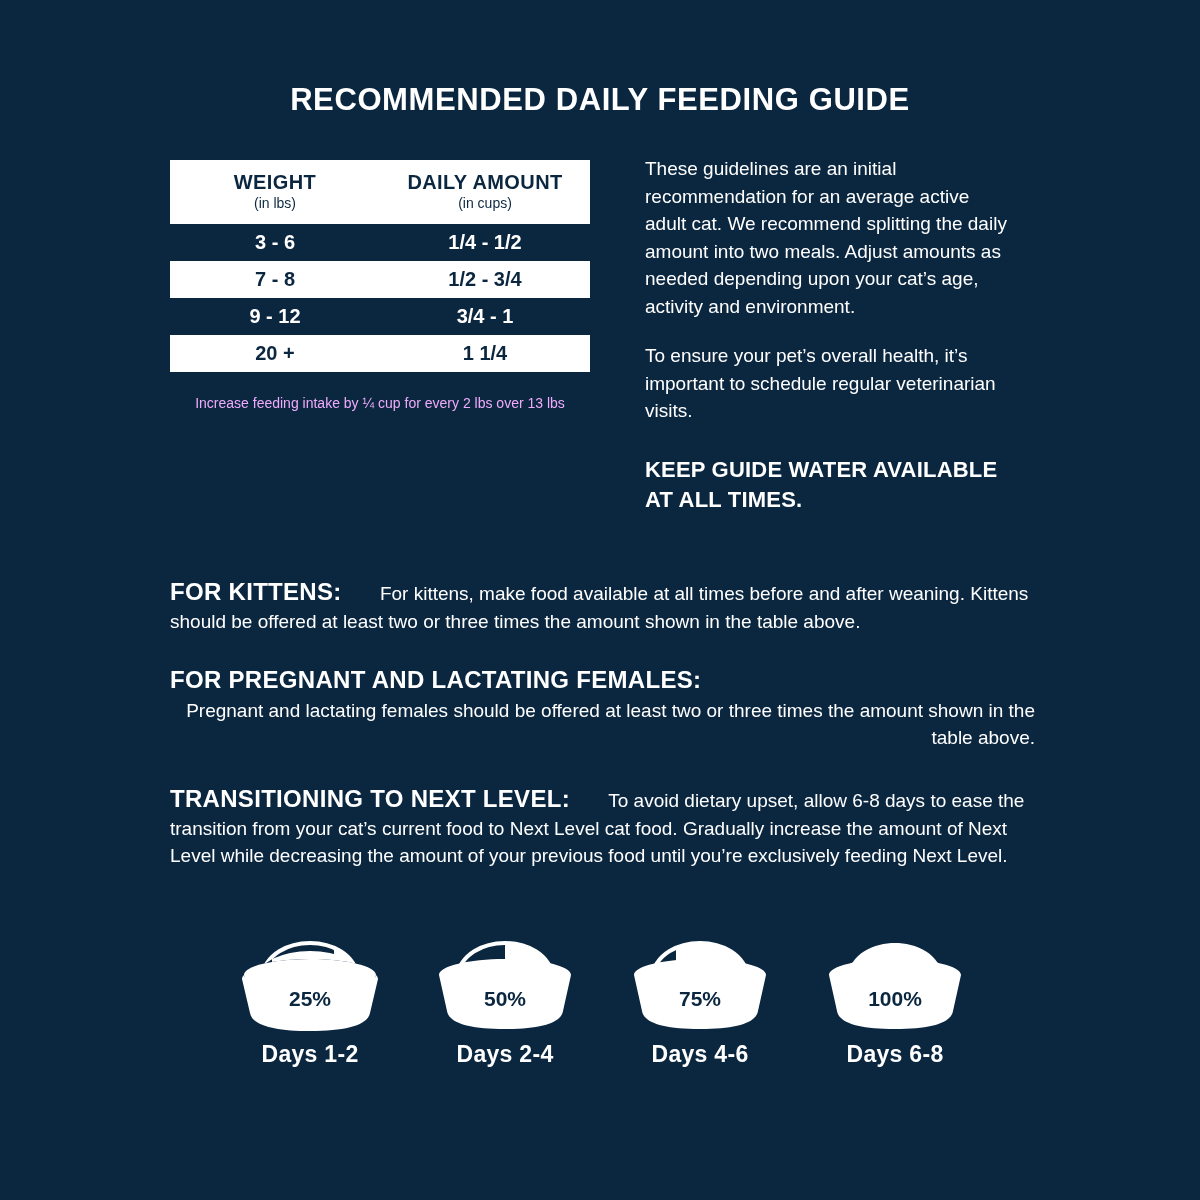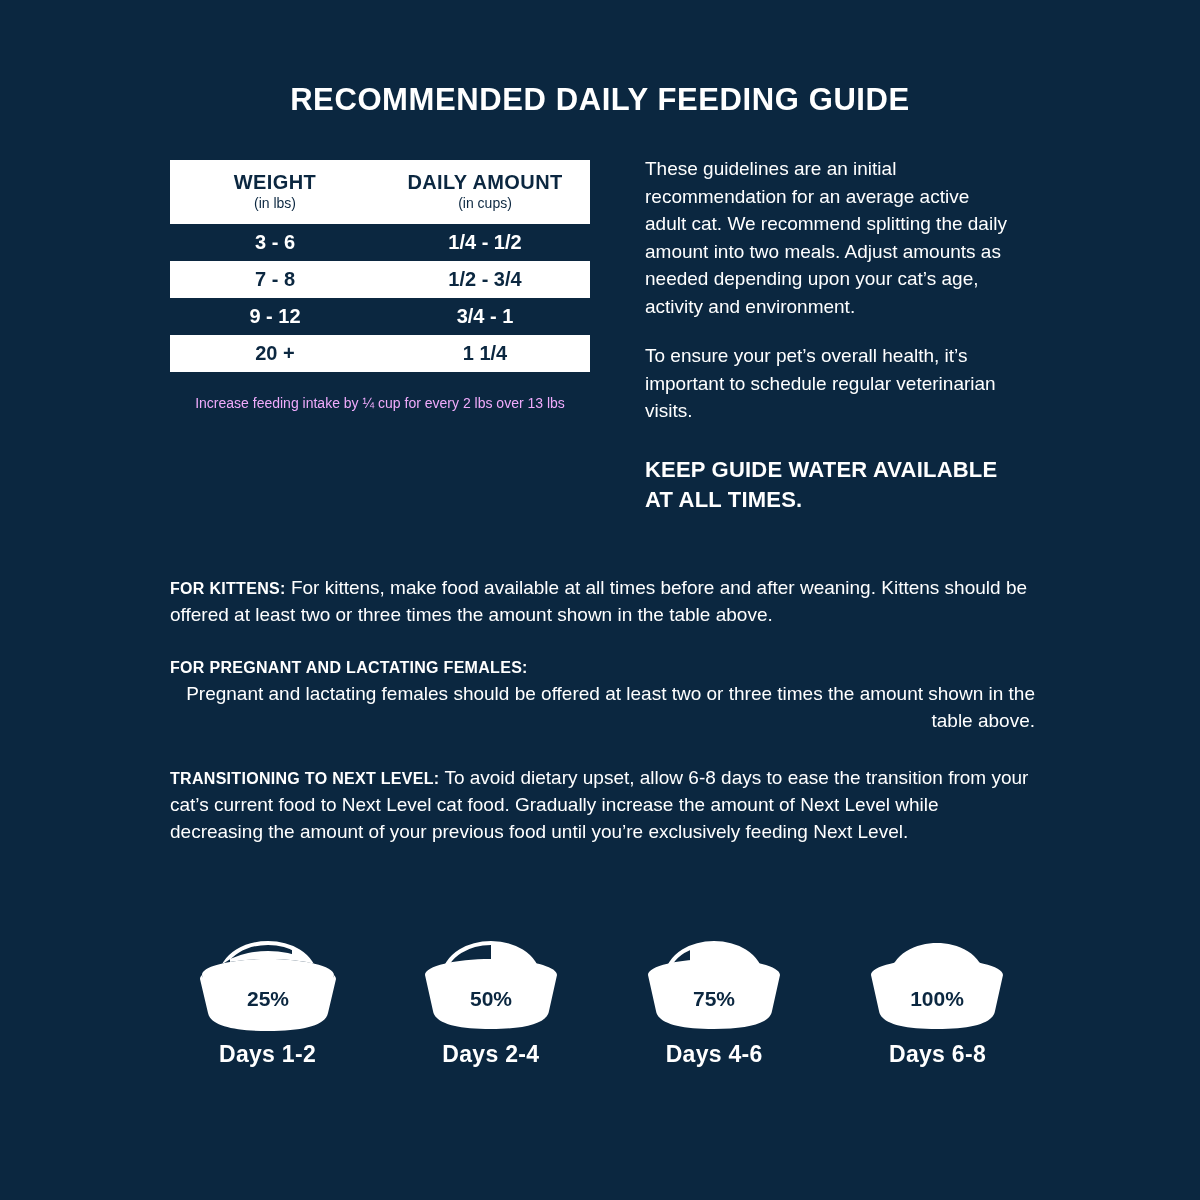--- a/index.html
+++ b/index.html
@@ -117,57 +117,58 @@
   .sections {
     position: absolute;
     top: 575px;
     left: 170px;
     width: 865px;
   }
   .section {
     margin-bottom: 30px;
   }
   .section .heading {
-    font-size: 16px;
+    font-size: 24px;
     font-weight: bold;
     letter-spacing: 0.3px;
     margin-top: 16px;
   }
   .section .body {
     font-size: 19px;
     line-height: 1.42;
     font-weight: normal;
   }
   .section.inline .text {
     font-size: 19px;
     line-height: 1.42;
   }
   .section.inline .heading {
     display: inline;
   }
   .section.inline .body {
     display: inline;
+    margin-left: 33px;
   }
   .section.block .heading {
     display: block;
     margin-bottom: 4px;
   }
   .section.block .body {
     display: block;
     text-align: right;
   }
 
   
   .bowls {
     position: absolute;
     top: 935px;
     left: 170px;
     width: 865px;
     display: flex;
-    justify-content: space-between;
+    justify-content: center;
   }
   .bowl-item {
     width: 195px;
     text-align: center;
   }
   .bowl-svg {
     display: block;
     margin: 0 auto;
   }
   .bowl-label {

